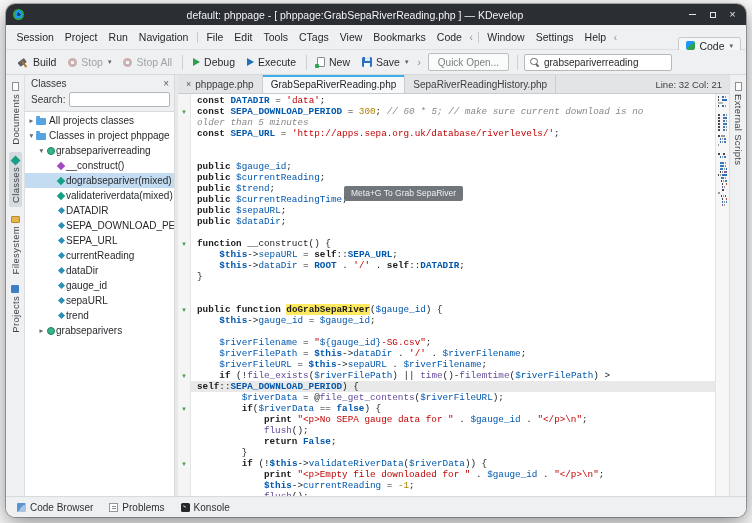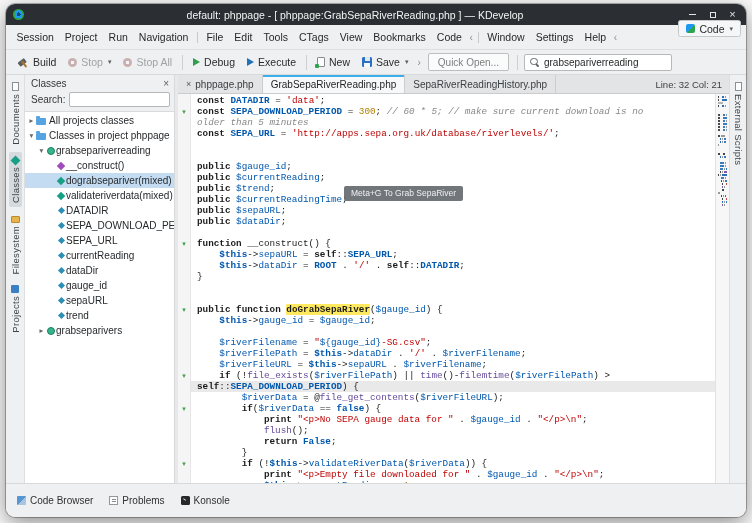--- a/index.html
+++ b/index.html
@@ -9,21 +9,21 @@
   
   .titlebar{height:21px;flex:none;background:#2b2f33;display:flex;align-items:center;padding:0 7px;color:#f2f3f4;font-size:10.5px}
   .app-icon{width:11px;height:11px;flex:none;border-radius:50%;background:radial-gradient(circle at 50% 50%,#10497a 0 2px,#1d99f3 2px 4px,#2ea44f 4px)}
   .titlebar .title{flex:1;text-align:center;white-space:nowrap;overflow:hidden;text-overflow:ellipsis;padding:0 8px}
   .tb-controls{display:flex;align-items:center;gap:7px;flex:none}
   .wc{width:13px;height:13px;display:flex;align-items:center;justify-content:center;color:#e3e5e6;font-size:11px;line-height:1}
   .wc.min i{display:block;width:7px;height:1.5px;background:#e3e5e6}
   .wc.max i{display:block;width:6px;height:6px;border:1.2px solid #e3e5e6}
 
   
-  .menubar{height:20px;flex:none;display:flex;align-items:flex-end;background:#eff0f1;border-bottom:1px solid #dcdee0;padding:12px 5px;font-size:10.5px;color:#26292c}
+  .menubar{height:20px;flex:none;display:flex;align-items:flex-start;background:#eff0f1;border-bottom:1px solid #dcdee0;padding:12px 5px;font-size:10.5px;color:#26292c}
   .mb-items{display:flex;align-items:center;height:100%}
   .menu-item{padding:2px 5.5px;white-space:nowrap}
   .vsep{width:1px;height:11px;background:#c7c9cb;margin:0 3px}
   .m-ovf{color:#8b8e90;font-size:10px;padding:0 2px}
   .code-btn{margin-left:auto;display:flex;align-items:center;gap:4px;padding:1.5px 7px;border:1px solid #c6c8ca;border-radius:2.5px;background:#f5f6f7;white-space:nowrap}
   .code-btn-icon{width:9px;height:9px;border-radius:2px;background:linear-gradient(135deg,#1d99f3 50%,#2ea44f 50%)}
   .dd{font-size:7px;color:#5a5d60;margin-left:1px}
 
   
   .toolbar{height:25px;flex:none;display:flex;align-items:center;background:#eff0f1;border-bottom:1px solid #d7d9db;padding:0 6px;font-size:10.5px;color:#2a2d30}
@@ -115,21 +115,21 @@
   .tk-me{color:var(--va,#0057ae)}
   .tk-fn{color:var(--fn,#644a9b)}
   .tk-kd{color:var(--kd,#0057ae);font-weight:bold}
   .tk-hl{background:var(--search-highlight,#ffe95e);font-weight:bold;border-radius:1px}
   .minimap{flex:none;width:14px;background:#f7f7f7;border-left:1px solid #e3e3e3;padding-top:2px}
   .mm-line{height:2px;margin:0 2px 1px 2px;display:flex;gap:1px;overflow:hidden}
   .mm-line span{flex:none;height:2px}
   .editor-tooltip{position:absolute;left:166px;top:92px;background:rgba(93,99,105,.88);color:#f0f1f2;font-size:8.5px;line-height:1;padding:3px 7px;border-radius:2px;white-space:nowrap;pointer-events:none}
 
   
-  .bottombar{height:34px;flex:none;display:flex;align-items:center;background:#eff0f1;border-top:1px solid #d7d9db;padding:0 5px;font-size:10px;color:#2e3134}
+  .bottombar{height:21px;flex:none;display:flex;align-items:center;background:#eff0f1;border-top:1px solid #d7d9db;padding:0 5px;font-size:10px;color:#2e3134}
   .bb-buttons{display:flex;align-items:center;gap:4px}
   .bottom-btn{display:flex;align-items:center;gap:4px;padding:2px 6px;border-radius:2px;white-space:nowrap}
   .code-browser-icon{width:9px;height:9px;border-radius:1px;background:linear-gradient(135deg,#5796d2 50%,#a8c4de 50%)}
   .problems-icon{width:9px;height:9px;background:#fdfdfd;border:1px solid #94979a}
   .problems-icon::before{content:"";position:absolute;left:1.5px;top:2px;width:4.5px;height:1px;background:#8a8d90;box-shadow:0 2px 0 #8a8d90}
   .konsole-icon{width:9px;height:9px;background:#26292c;border-radius:1.5px}
   .konsole-icon::before{content:"";position:absolute;left:2px;top:3px;width:3px;height:1.2px;background:#d7d9db;transform:rotate(35deg)}
 </style>
 </head>
 <body>

